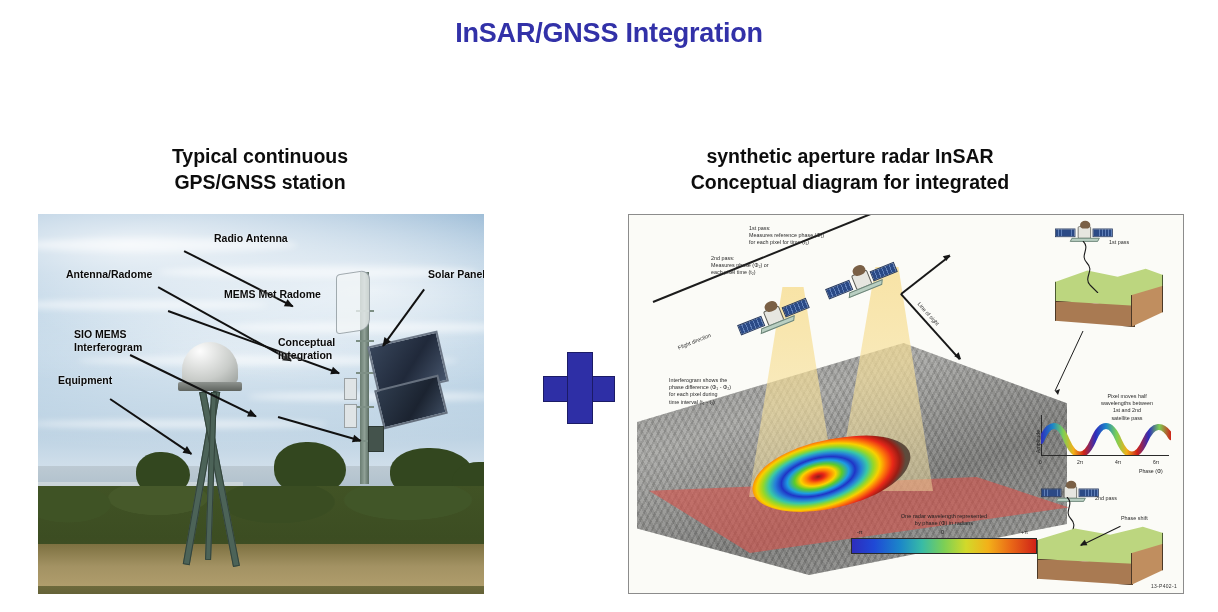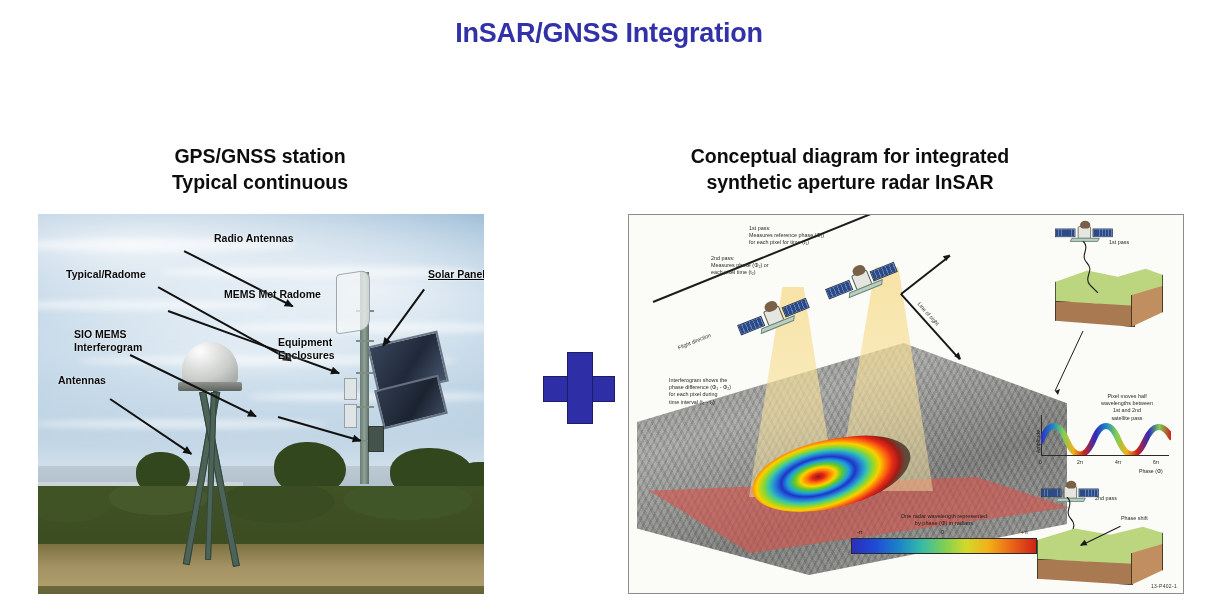--- a/index.html
+++ b/index.html
@@ -277,27 +277,27 @@
   }
 </style>
 </head>
 <body>
 
 <div id="slide">
 
   <div class="slide-title">InSAR/GNSS Integration</div>
 
   <div class="col-heading" id="heading-left">
+    <div>Typical continuous</div>
     <div>GPS/GNSS station</div>
-    <div>Typical continuous</div>
   </div>
 
   <div class="col-heading" id="heading-right">
+    <div>synthetic aperture radar InSAR</div>
     <div>Conceptual diagram for integrated</div>
-    <div>synthetic aperture radar InSAR</div>
   </div>
 
   <div id="photo-gps">
     <div class="sky"></div>
 
     <div class="cloudstreak" style="left:-20px;top:24px;width:280px;height:14px;"></div>
     <div class="cloudstreak" style="left:120px;top:52px;width:320px;height:12px;"></div>
     <div class="cloudstreak" style="left:-30px;top:86px;width:260px;height:10px;"></div>
     <div class="cloudstreak" style="left:180px;top:108px;width:300px;height:11px;"></div>
     <div class="cloudstreak" style="left:40px;top:142px;width:380px;height:9px;"></div>
@@ -336,33 +336,33 @@
     <div class="enclosure" style="left:330px;top:212px;width:16px;height:26px;background:#44534c;border-color:#2e3a34;"></div>
 
     <div class="leader" style="left:120px;top:72px;width:152px;transform:rotate(29deg);"></div>
     <div class="leader" style="left:146px;top:36px;width:122px;transform:rotate(27deg);"></div>
     <div class="leader" style="left:130px;top:96px;width:182px;transform:rotate(20deg);"></div>
     <div class="leader" style="left:386px;top:74px;width:70px;transform:rotate(126deg);"></div>
     <div class="leader" style="left:92px;top:140px;width:140px;transform:rotate(26deg);"></div>
     <div class="leader" style="left:240px;top:202px;width:86px;transform:rotate(16deg);"></div>
     <div class="leader" style="left:72px;top:184px;width:98px;transform:rotate(34deg);"></div>
 
-    <div class="photo-label" style="left:28px;top:54px;">Typical/Radome</div>
-    <div class="photo-label" style="left:176px;top:18px;">Radio Antennas</div>
+    <div class="photo-label" style="left:28px;top:54px;">Antenna/Radome</div>
+    <div class="photo-label" style="left:176px;top:18px;">Radio Antenna</div>
     <div class="photo-label" style="left:186px;top:74px;">MEMS Met Radome</div>
-    <div class="photo-label" style="left:390px;top:54px;text-decoration:underline;">Solar Panel</div>
+    <div class="photo-label" style="left:390px;top:54px;">Solar Panel</div>
     <div class="photo-label" style="left:36px;top:114px;">
       <div>SIO MEMS</div>
       <div>Interferogram</div>
     </div>
     <div class="photo-label" style="left:240px;top:122px;">
-      <div>Equipment</div>
-      <div>Enclosures</div>
-    </div>
-    <div class="photo-label" style="left:20px;top:160px;">Antennas</div>
+      <div>Conceptual</div>
+      <div>Integration</div>
+    </div>
+    <div class="photo-label" style="left:20px;top:160px;">Equipment</div>
   </div>
 
   <div class="plus-wrap">
     <div class="bar h"></div>
     <div class="bar v"></div>
   </div>
 
   <div id="diagram-insar">
 
     <div class="terrain"></div>

